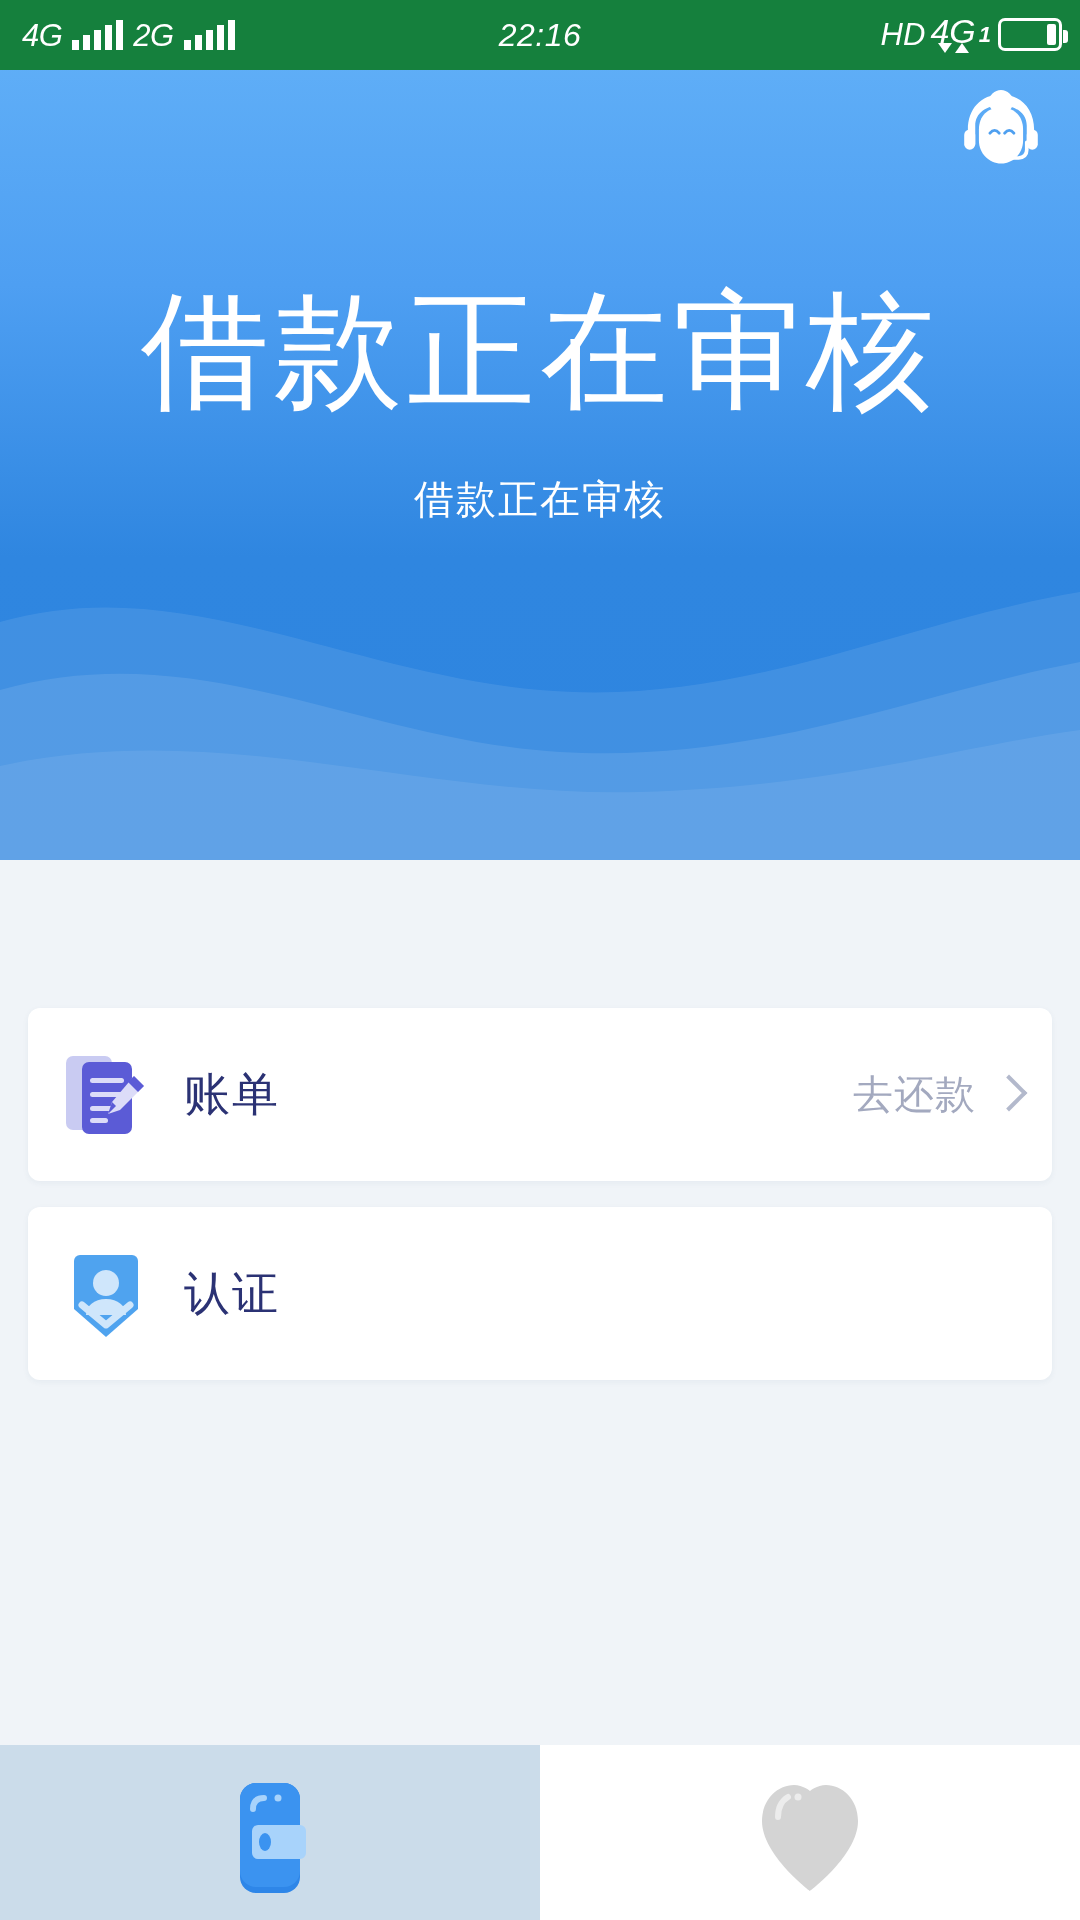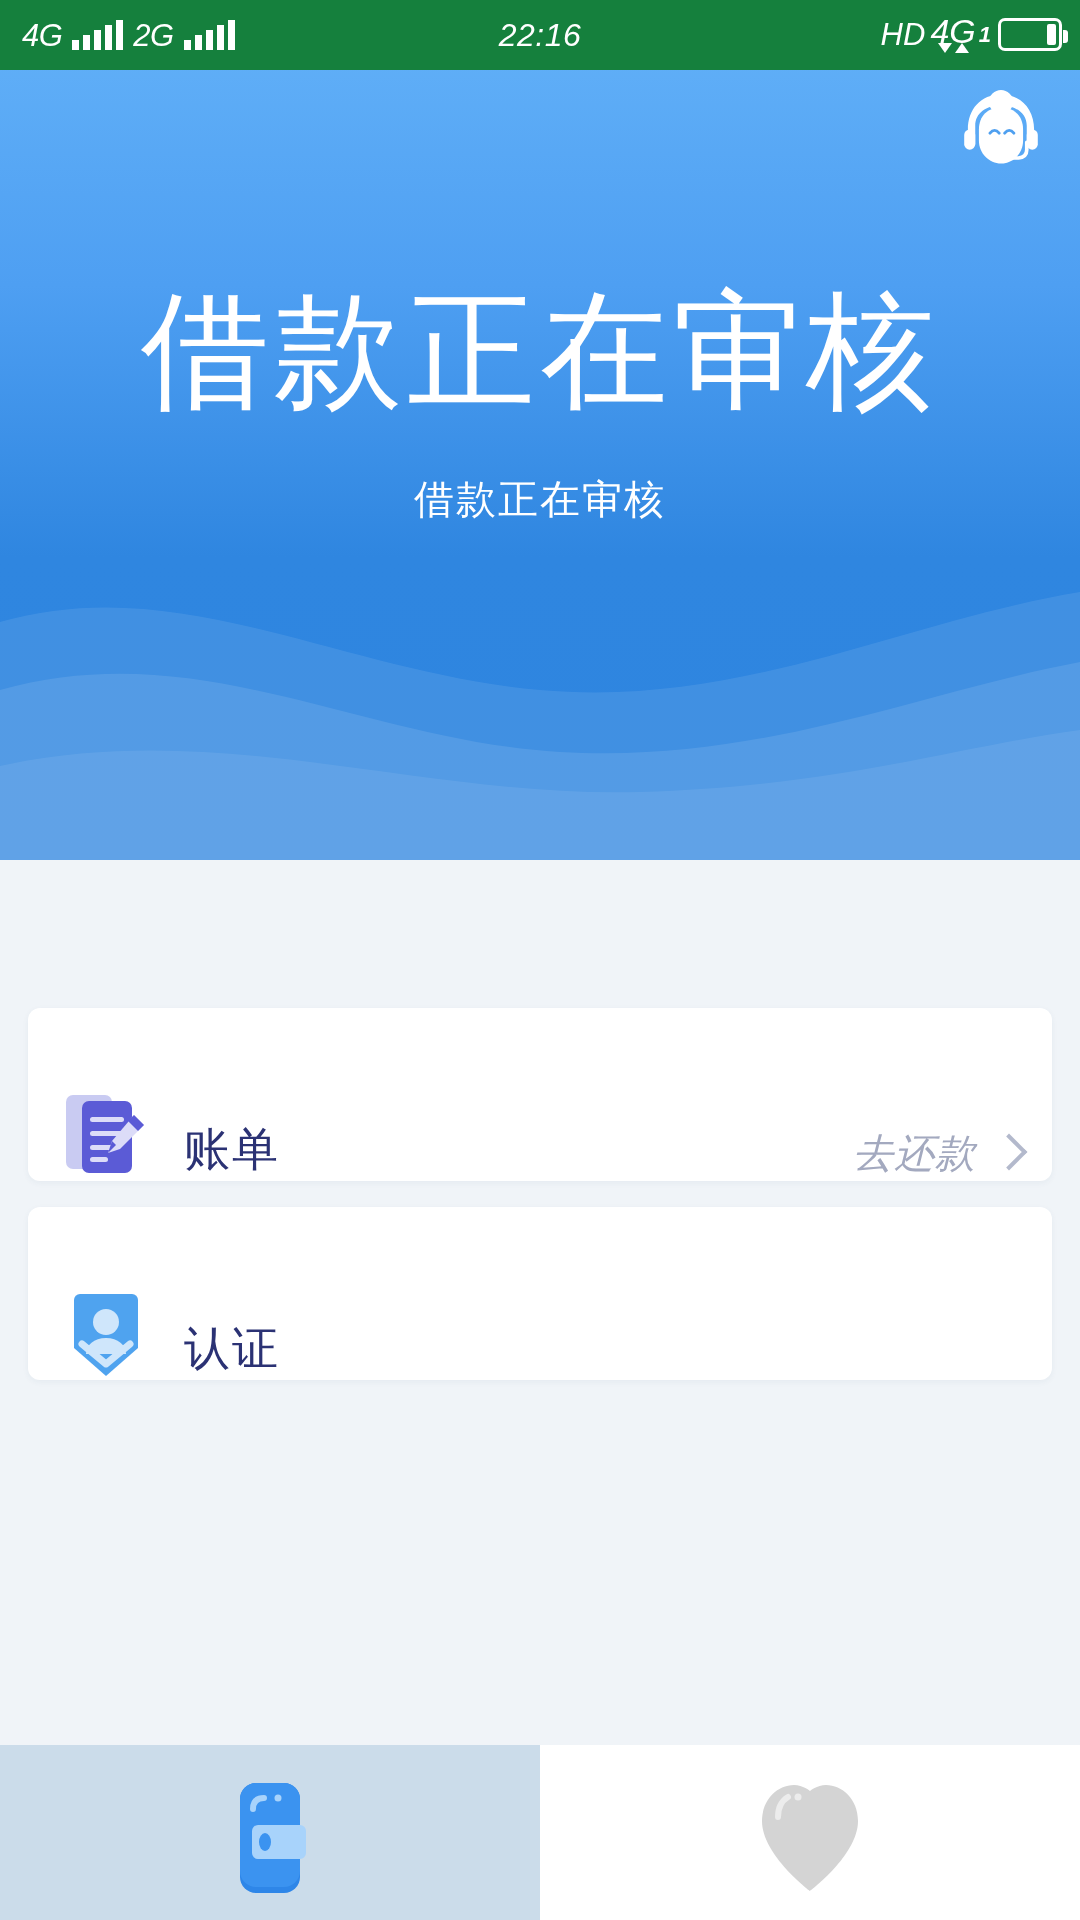--- a/index.html
+++ b/index.html
@@ -181,21 +181,21 @@
     width: 1080px;
   }
   .card {
     position: relative;
     margin: 0 28px 26px 28px;
     height: 173px;
     background: #ffffff;
     border-radius: 12px;
     box-shadow: 0 2px 6px rgba(40,70,110,0.055);
     display: flex;
-    align-items: flex-end;
+    align-items: center;
     cursor: pointer;
   }
   .card-icon {
     margin-left: 36px;
     width: 84px;
     height: 94px;
     flex: none;
     display: flex;
     align-items: center;
     justify-content: center;
@@ -206,21 +206,20 @@
     font-size: 46px;
     letter-spacing: 2px;
     font-family: "DejaVu Sans", "Liberation Sans", sans-serif;
   }
   .card-right {
     margin-left: auto;
     margin-right: 36px;
     display: flex;
     align-items: center;
     gap: 18px;
-    font-style: italic;
   }
   .card-action {
     color: #A3A9BF;
     font-size: 40px;
     letter-spacing: 1px;
     font-family: "DejaVu Sans", "Liberation Sans", sans-serif;
   }
   .chevron {
     width: 22px;
     height: 42px;

